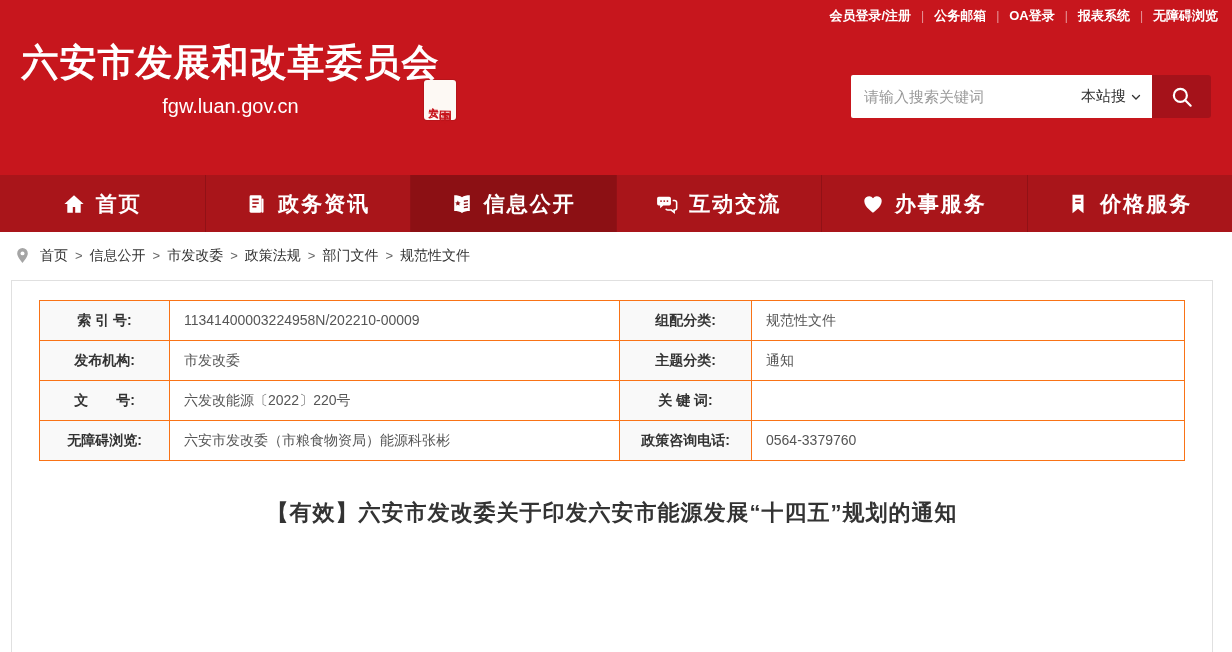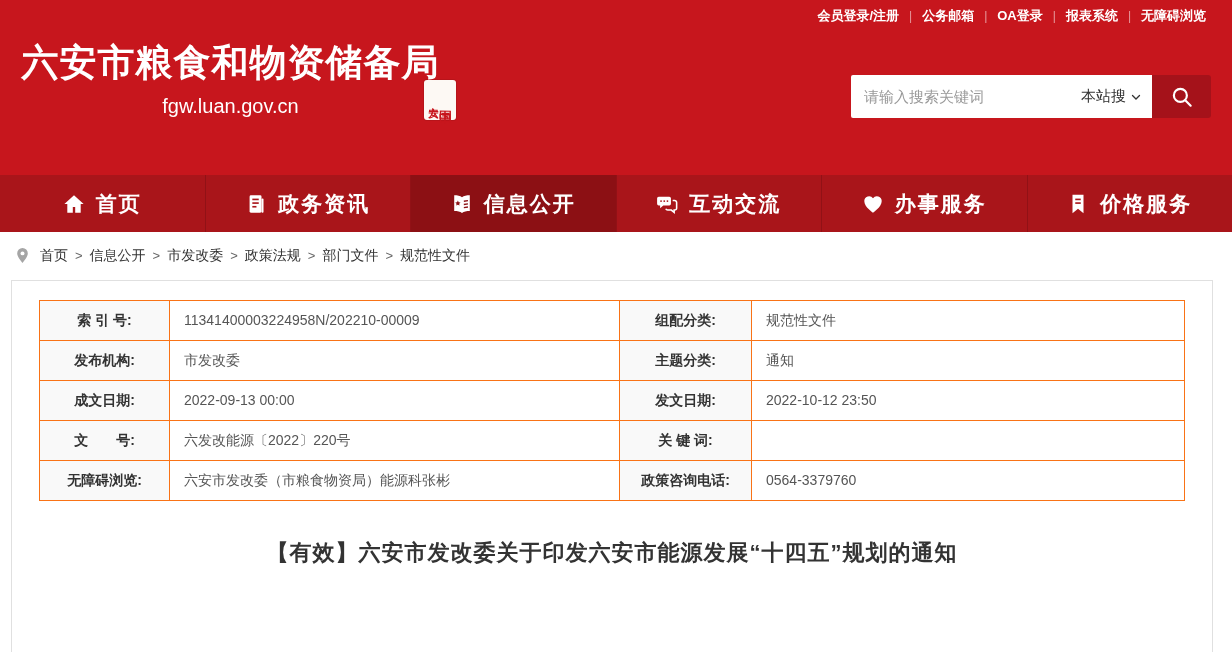--- a/index.html
+++ b/index.html
@@ -4,21 +4,21 @@
 <style>
   * { margin:0; padding:0; box-sizing:border-box; }
   body {
     width:1232px; height:652px; overflow:hidden; background:#fff;
     font-family:"Liberation Sans","DejaVu Sans",sans-serif;
   }
   
   .red-head { background:#c7161d; position:relative; height:175px; }
   .topbar {
     height:32px; display:flex; justify-content:flex-end; align-items:center;
-    padding-right:16px;
+    padding-right:4px;
   }
   .toplink {
     color:#fff; font-size:13px; font-weight:bold; text-decoration:none;
     margin:0 10px; cursor:pointer; white-space:nowrap;
   }
   .topdiv { color:rgba(255,255,255,.55); font-size:12px; }
   .site-identity {
     position:absolute; left:8px; top:40px; width:445px; text-align:center; color:#fff;
   }
   .site-title   { font-size:37px; font-weight:bold; line-height:1.25; letter-spacing:1px; }
@@ -101,21 +101,21 @@
     <a class="toplink">公务邮箱</a>
     <span class="topdiv">|</span>
     <a class="toplink">OA登录</a>
     <span class="topdiv">|</span>
     <a class="toplink">报表系统</a>
     <span class="topdiv">|</span>
     <a class="toplink">无障碍浏览</a>
   </div>
 
   <div class="site-identity">
-    <div class="site-title">六安市粮食和物资储备局</div>
+    <div class="site-title">六安市发展和改革委员会</div>
     <div class="site-url">fgw.luan.gov.cn</div>
   </div>
 
   <div class="seal">
     <span class="seal-col small">六安</span>
     <span class="seal-col big">中国</span>
   </div>
 
   <div class="search-group">
     <div class="search-box">
@@ -240,26 +240,20 @@
       <td class="lbl">组配分类:</td>
       <td class="val">规范性文件</td>
     </tr>
     <tr>
       <td class="lbl">发布机构:</td>
       <td class="val">市发改委</td>
       <td class="lbl">主题分类:</td>
       <td class="val">通知</td>
     </tr>
     <tr>
-      <td class="lbl">成文日期:</td>
-      <td class="val">2022-09-13 00:00</td>
-      <td class="lbl">发文日期:</td>
-      <td class="val">2022-10-12 23:50</td>
-    </tr>
-    <tr>
       <td class="lbl">文　　号:</td>
       <td class="val">六发改能源〔2022〕220号</td>
       <td class="lbl">关 键 词:</td>
       <td class="val"></td>
     </tr>
     <tr>
       <td class="lbl">无障碍浏览:</td>
       <td class="val">六安市发改委（市粮食物资局）能源科张彬</td>
       <td class="lbl">政策咨询电话:</td>
       <td class="val">0564-3379760</td>

